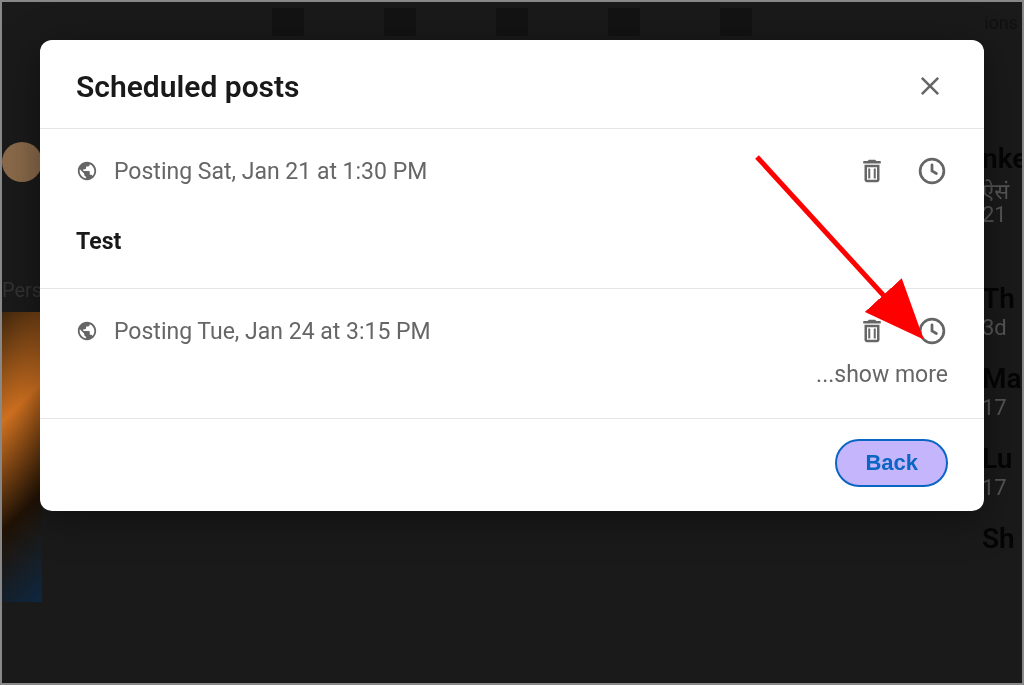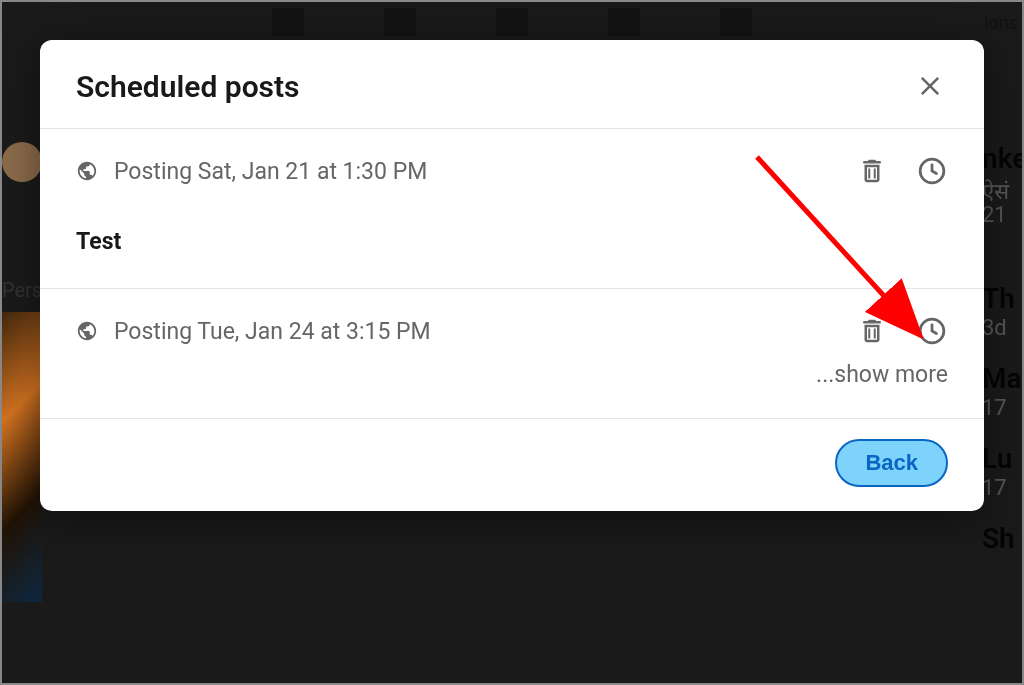--- a/index.html
+++ b/index.html
@@ -188,21 +188,21 @@
       font-size: 23px;
       margin-top: 14px;
       cursor: pointer;
     }
     .modal-footer {
       padding: 20px 36px 24px;
       display: flex;
       justify-content: flex-end;
     }
     .back-btn {
-      background: #7dd3fc;
+      background: #c4b5fd;
       border: 2px solid #0a66c2;
       color: #0a66c2;
       font-size: 22px;
       font-weight: 600;
       padding: 9px 28px;
       border-radius: 28px;
       cursor: pointer;
     }
 
     

